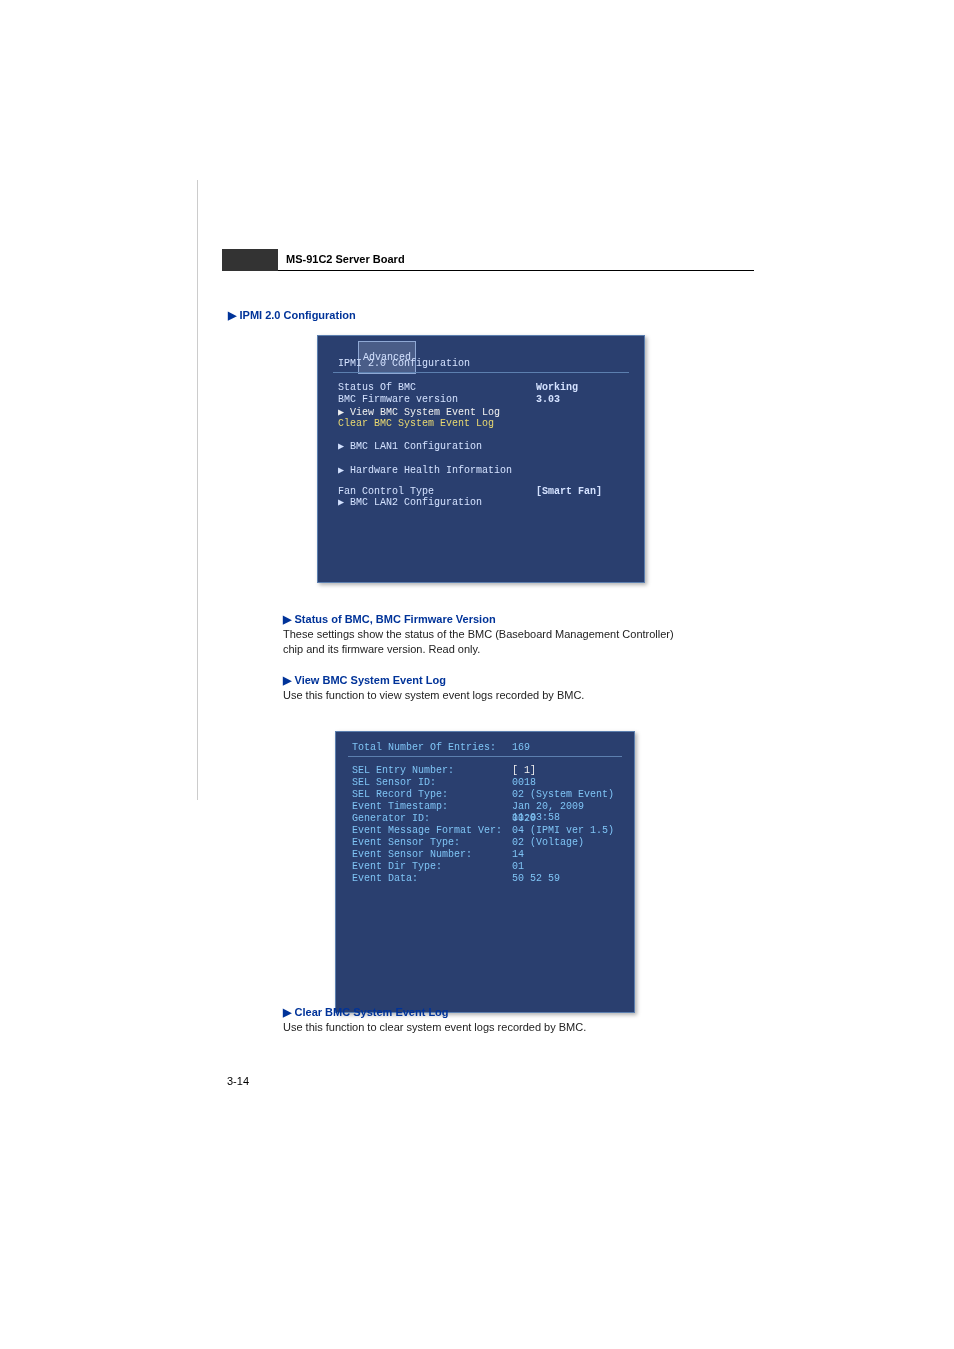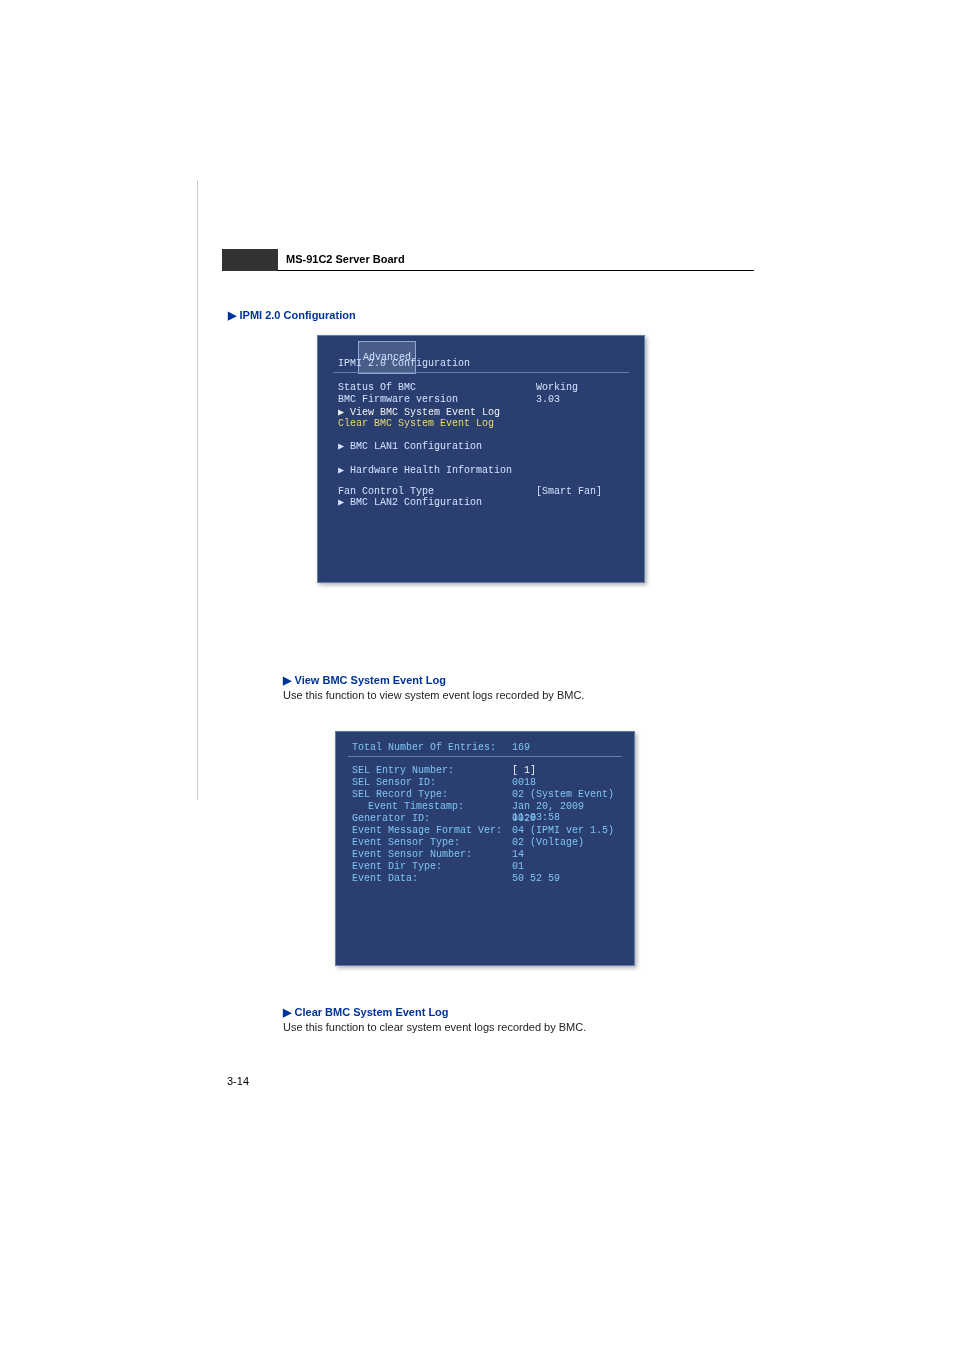--- a/index.html
+++ b/index.html
@@ -83,36 +83,37 @@
   .bios-line {
     position:absolute; left:20px;
     font-family:"Courier New", monospace; font-size:10px;
     color:#d4e2ff;
   }
   .bios-val {
     position:absolute; right:20px;
     font-family:"Courier New", monospace; font-size:10px;
     color:#d4e2ff;
     text-align:left;
+    font-weight:bold;
   }
   .bios-white { color:#f0f0f0; }
   .bios-yellow { color:#e8d870; }
 
   .para {
     position: absolute;
     font-size: 11px;
     line-height: 15px;
     color: #222;
   }
   .para .heading {
     font-weight: bold;
     color: #003399;
   }
 
-  .bios2 { left: 335px; top: 731px; width: 300px; height: 235px; background:#2a3f6f; border:1px solid #5c7faf; position:absolute; box-shadow: 2px 2px 4px rgba(0,0,0,0.3);}
+  .bios2 { left: 335px; top: 731px; width: 300px; height: 282px; background:#2a3f6f; border:1px solid #5c7faf; position:absolute; box-shadow: 2px 2px 4px rgba(0,0,0,0.3);}
   .bios2 .hr { position:absolute; left:12px; top:24px; right:12px; height:1px; background:#5c7faf; }
   .b2line { position:absolute; left:16px; font-family:"Courier New", monospace; font-size:10px; color:#7fc4f5; }
   .b2val { position:absolute; left:176px; font-family:"Courier New", monospace; font-size:10px; color:#7fc4f5; }
   .b2white { color:#f0f0f0; }
 
   .page-num {
     position:absolute; left:227px; top:1075px;
     font-size:11px;
   }
   .footer {
@@ -150,41 +151,45 @@
     <div class="bios-line bios-yellow" style="top:82px;">Clear BMC System Event Log</div>
 
     <div class="bios-line" style="top:104px;">▶ BMC LAN1 Configuration</div>
     <div class="bios-line" style="top:116px;margin-top:44px;">▶ BMC LAN2 Configuration</div>
     <div class="bios-line" style="top:128px;">▶ Hardware Health Information</div>
 
     <div class="bios-line" style="top:150px;">Fan Control Type</div>
     <div class="bios-val" style="top:150px; left:218px;right:auto;">[Smart Fan]</div>
   </div>
 
+  <div class="para" style="left:283px; top:612px; width:400px;">
+    <span class="heading">▶ Status of BMC, BMC Firmware Version</span><br>
+    <span>These settings show the status of the BMC (Baseboard Management Controller) chip and its firmware version. Read only.</span>
+  </div>
 
   <div class="para" style="left:283px; top:673px; width:400px;">
     <span class="heading">▶ View BMC System Event Log</span><br>
     <span>Use this function to view system event logs recorded by BMC.</span>
   </div>
 
   <div class="bios2">
     <div class="b2line" style="top:10px;">Total Number Of Entries:</div>
     <div class="b2val" style="top:10px;text-align:right;">169</div>
     <div class="hr"></div>
 
     <div class="b2line" style="top:33px;">SEL Entry Number:</div>
     <div class="b2val b2white" style="top:33px;">[  1]</div>
 
     <div class="b2line" style="top:45px;">SEL Sensor ID:</div>
     <div class="b2val" style="top:45px;">0018</div>
 
     <div class="b2line" style="top:57px;">SEL Record Type:</div>
     <div class="b2val" style="top:57px;">02 (System Event)</div>
 
-    <div class="b2line" style="top:69px;margin-left:16px;">Event Timestamp:</div>
+    <div class="b2line" style="top:69px;">Event Timestamp:</div>
     <div class="b2val" style="top:69px;">Jan 20, 2009 11:03:58</div>
 
     <div class="b2line" style="top:81px;">Generator ID:</div>
     <div class="b2val" style="top:81px;">0020</div>
 
     <div class="b2line" style="top:93px;">Event Message Format Ver:</div>
     <div class="b2val" style="top:93px;">04 (IPMI ver 1.5)</div>
 
     <div class="b2line" style="top:105px;">Event Sensor Type:</div>
     <div class="b2val" style="top:105px;">02 (Voltage)</div>

